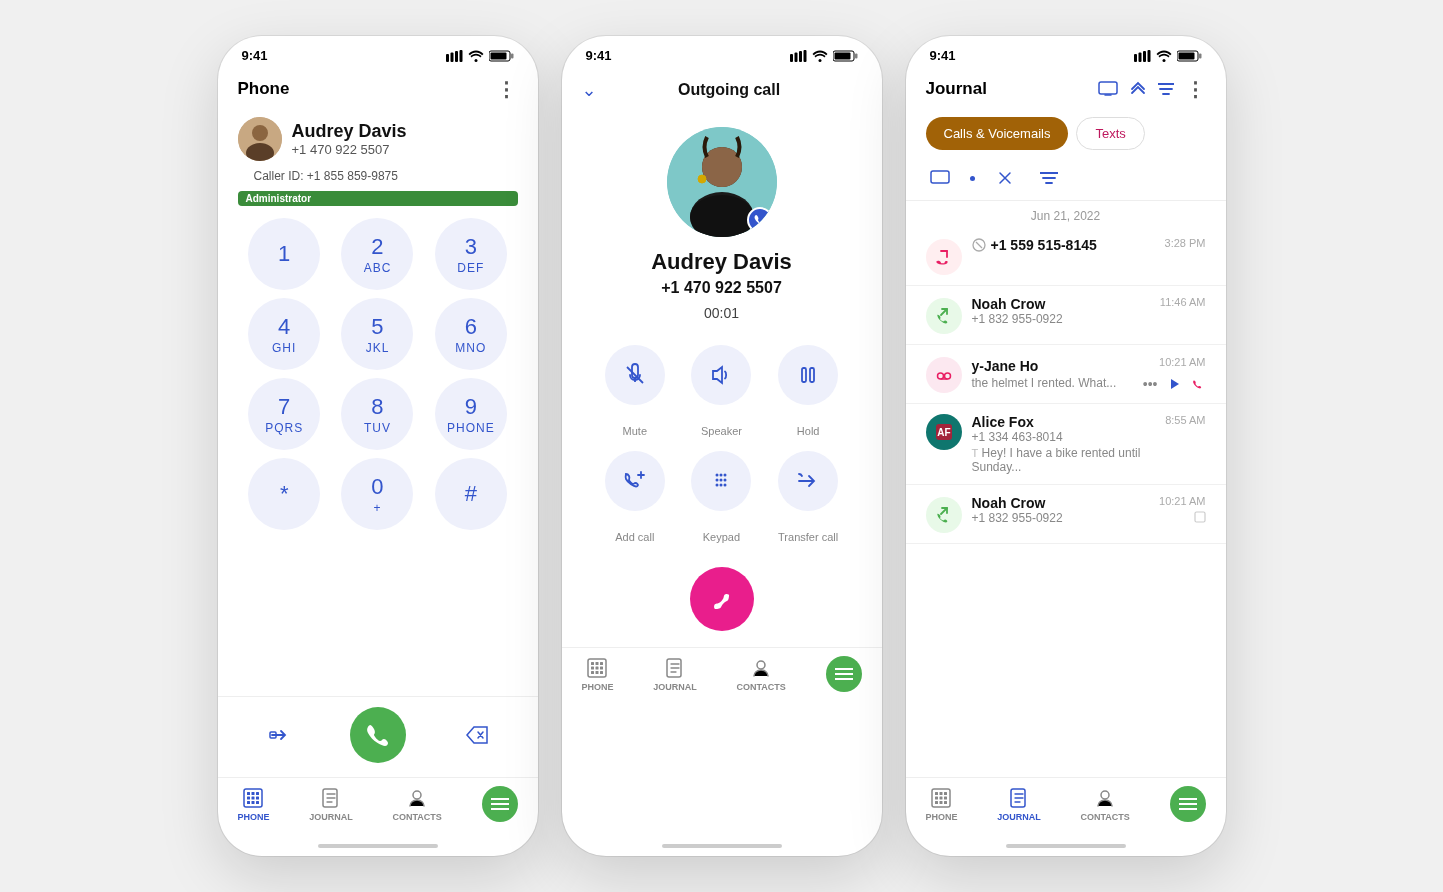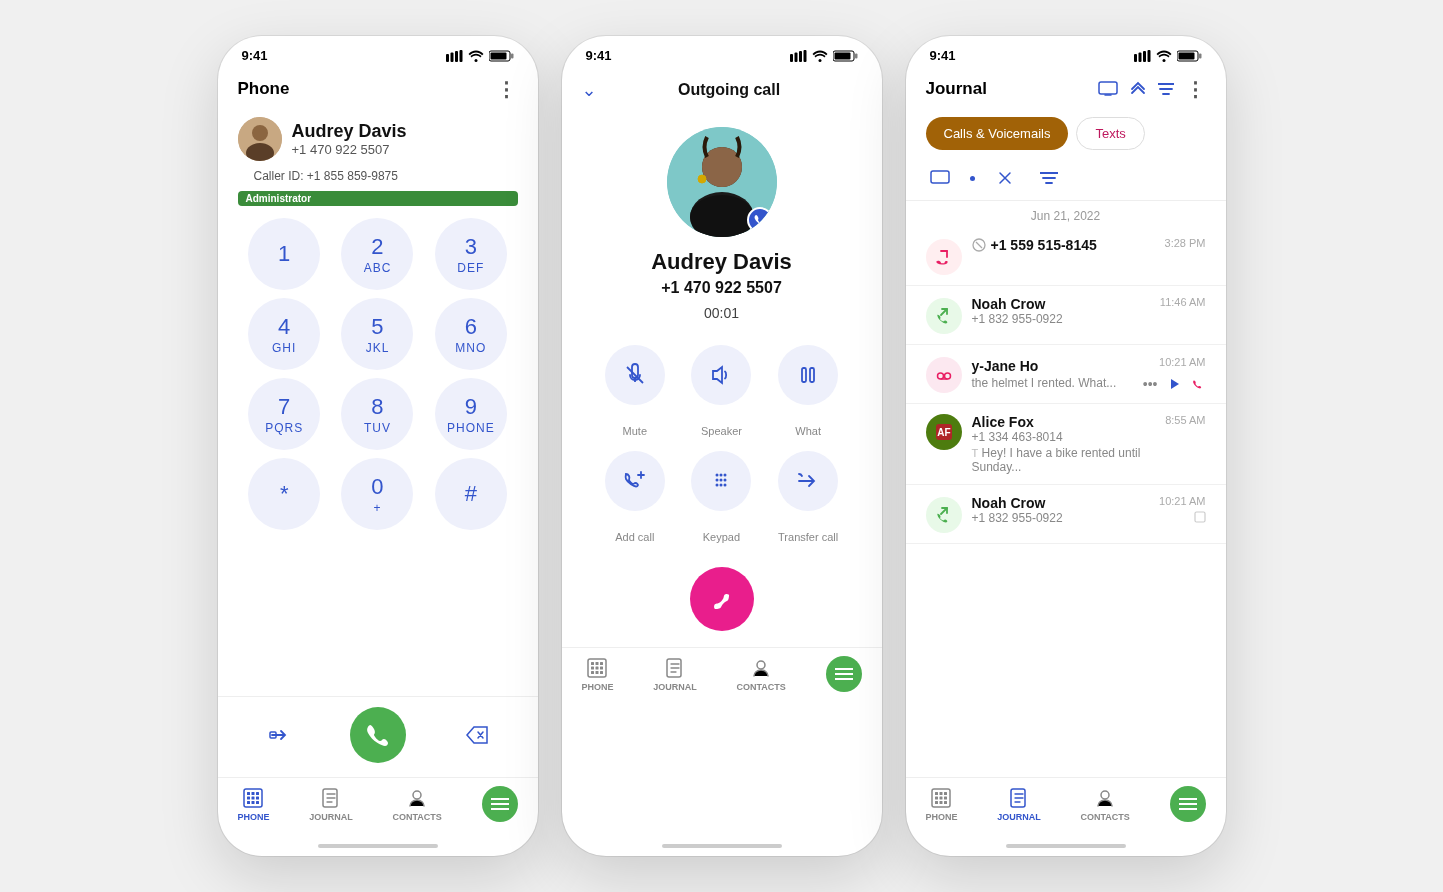--- a/index.html
+++ b/index.html
@@ -528,21 +528,21 @@
     }
 
     .action-icon.dots {
       color: #888;
     }
 
     .voicemail-avatar {
       width: 36px;
       height: 36px;
       border-radius: 50%;
-      background: #4d7c0f;
+      background: #0f766e;
       display: flex;
       align-items: center;
       justify-content: center;
       font-size: 14px;
       margin-right: 10px;
       flex-shrink: 0;
     }
 
     
     svg { display: block; }
@@ -802,21 +802,21 @@
           </div>
           <span class="ctrl-label">Speaker</span>
         </div>
         <div class="ctrl-btn">
           <div class="ctrl-circle">
             <svg width="24" height="24" viewBox="0 0 24 24" fill="none">
                 <rect x="6" y="5" width="4" height="14" rx="1.5" stroke="#3355cc" stroke-width="1.8"></rect>
                 <rect x="14" y="5" width="4" height="14" rx="1.5" stroke="#3355cc" stroke-width="1.8"></rect>
               </svg>
           </div>
-          <span class="ctrl-label">What</span>
+          <span class="ctrl-label">Hold</span>
         </div>
       </div>
       <div class="controls-row">
         <div class="ctrl-btn">
           <div class="ctrl-circle">
             <svg width="24" height="24" viewBox="0 0 24 24" fill="none">
                 <path d="M3 5C3 5 5 5 6 7C7 9 6 10 6 11C6 12 9 15 10 15C11 15 11 14 12.5 14C14 14 15 15.5 15 16C15 16.5 14 17.5 13 17.5C11 17.5 5 14 3 10C2 8 3 6 3 5Z" stroke="#3355cc" stroke-width="1.8"></path>
                 <circle cx="19" cy="6" r="0" fill="none"></circle>
                 <line x1="18" y1="3" x2="18" y2="9" stroke="#3355cc" stroke-width="1.8" stroke-linecap="round"></line>
                 <line x1="15" y1="6" x2="21" y2="6" stroke="#3355cc" stroke-width="1.8" stroke-linecap="round"></line>

